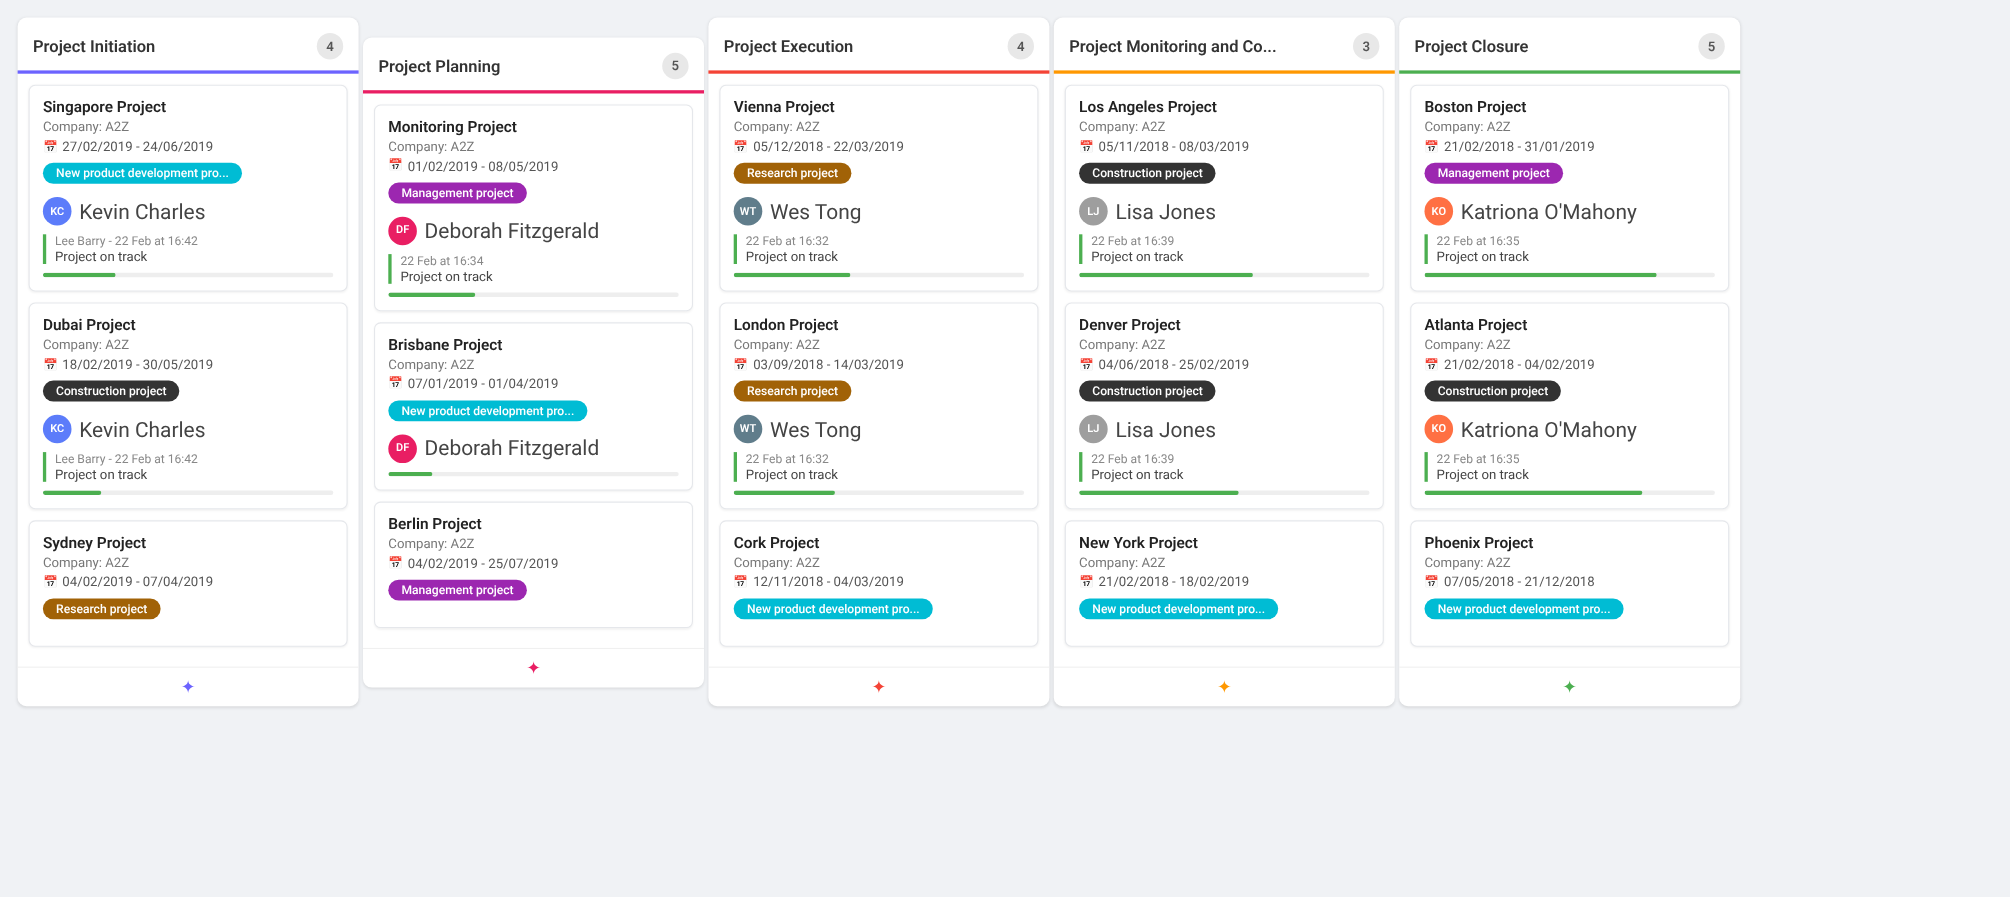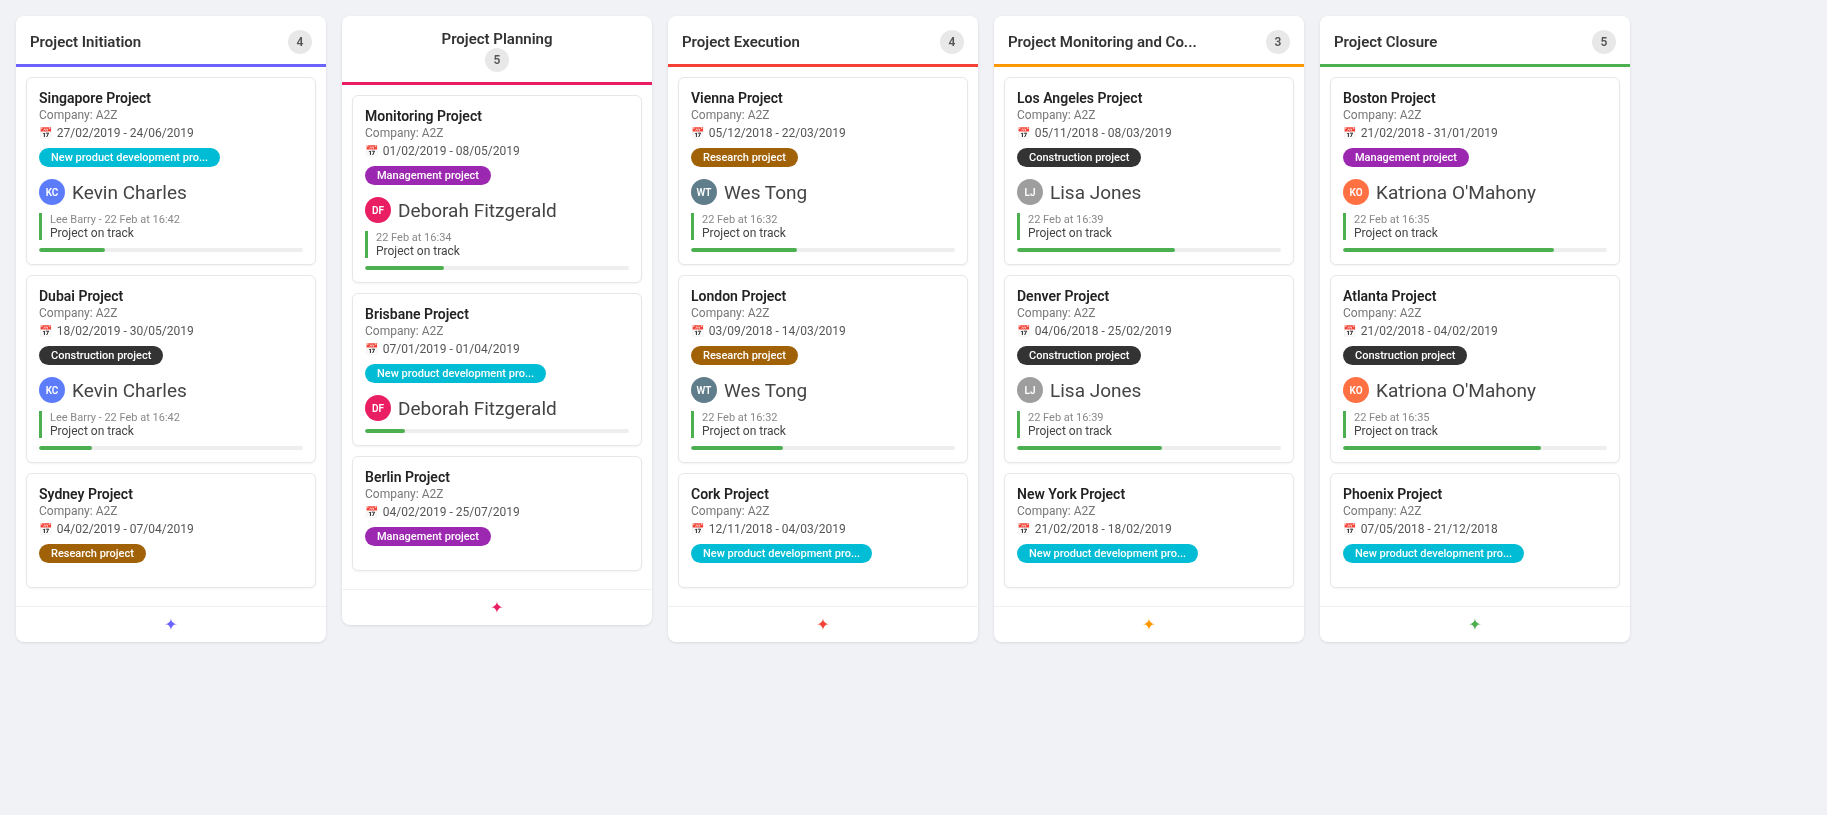--- a/index.html
+++ b/index.html
@@ -4,43 +4,43 @@
   <style>
     * { box-sizing: border-box; margin: 0; padding: 0; }
     body {
       font-family: -apple-system, BlinkMacSystemFont, 'Segoe UI', Roboto, sans-serif;
       background: #f0f2f5;
       padding: 16px;
       min-width: 1827px;
     }
     .board {
       display: flex;
-      gap: 16px;
-      align-items: flex-start;
+      gap: 4px;
+      align-items: center;
     }
     .column {
       background: #fff;
       border-radius: 8px;
       width: 310px;
       min-width: 310px;
       max-height: 760px;
       display: flex;
       flex-direction: column;
       box-shadow: 0 1px 3px rgba(0,0,0,0.1);
     }
     .column-header {
       display: flex;
       align-items: center;
       justify-content: space-between;
       padding: 14px 14px 10px 14px;
       border-bottom: 3px solid #eee;
       flex-shrink: 0;
     }
     .column-header.initiation { border-color: #6c63ff; }
-    .column-header.planning { border-color: #e91e63; flex-direction: column; }
+    .column-header.planning { border-color: #e91e63; }
     .column-header.execution { border-color: #f44336; }
     .column-header.monitoring { border-color: #ff9800; }
     .column-header.closure { border-color: #4caf50; }
 
     .column-title {
       font-size: 15px;
       font-weight: 600;
       color: #333;
     }
     .column-count {

